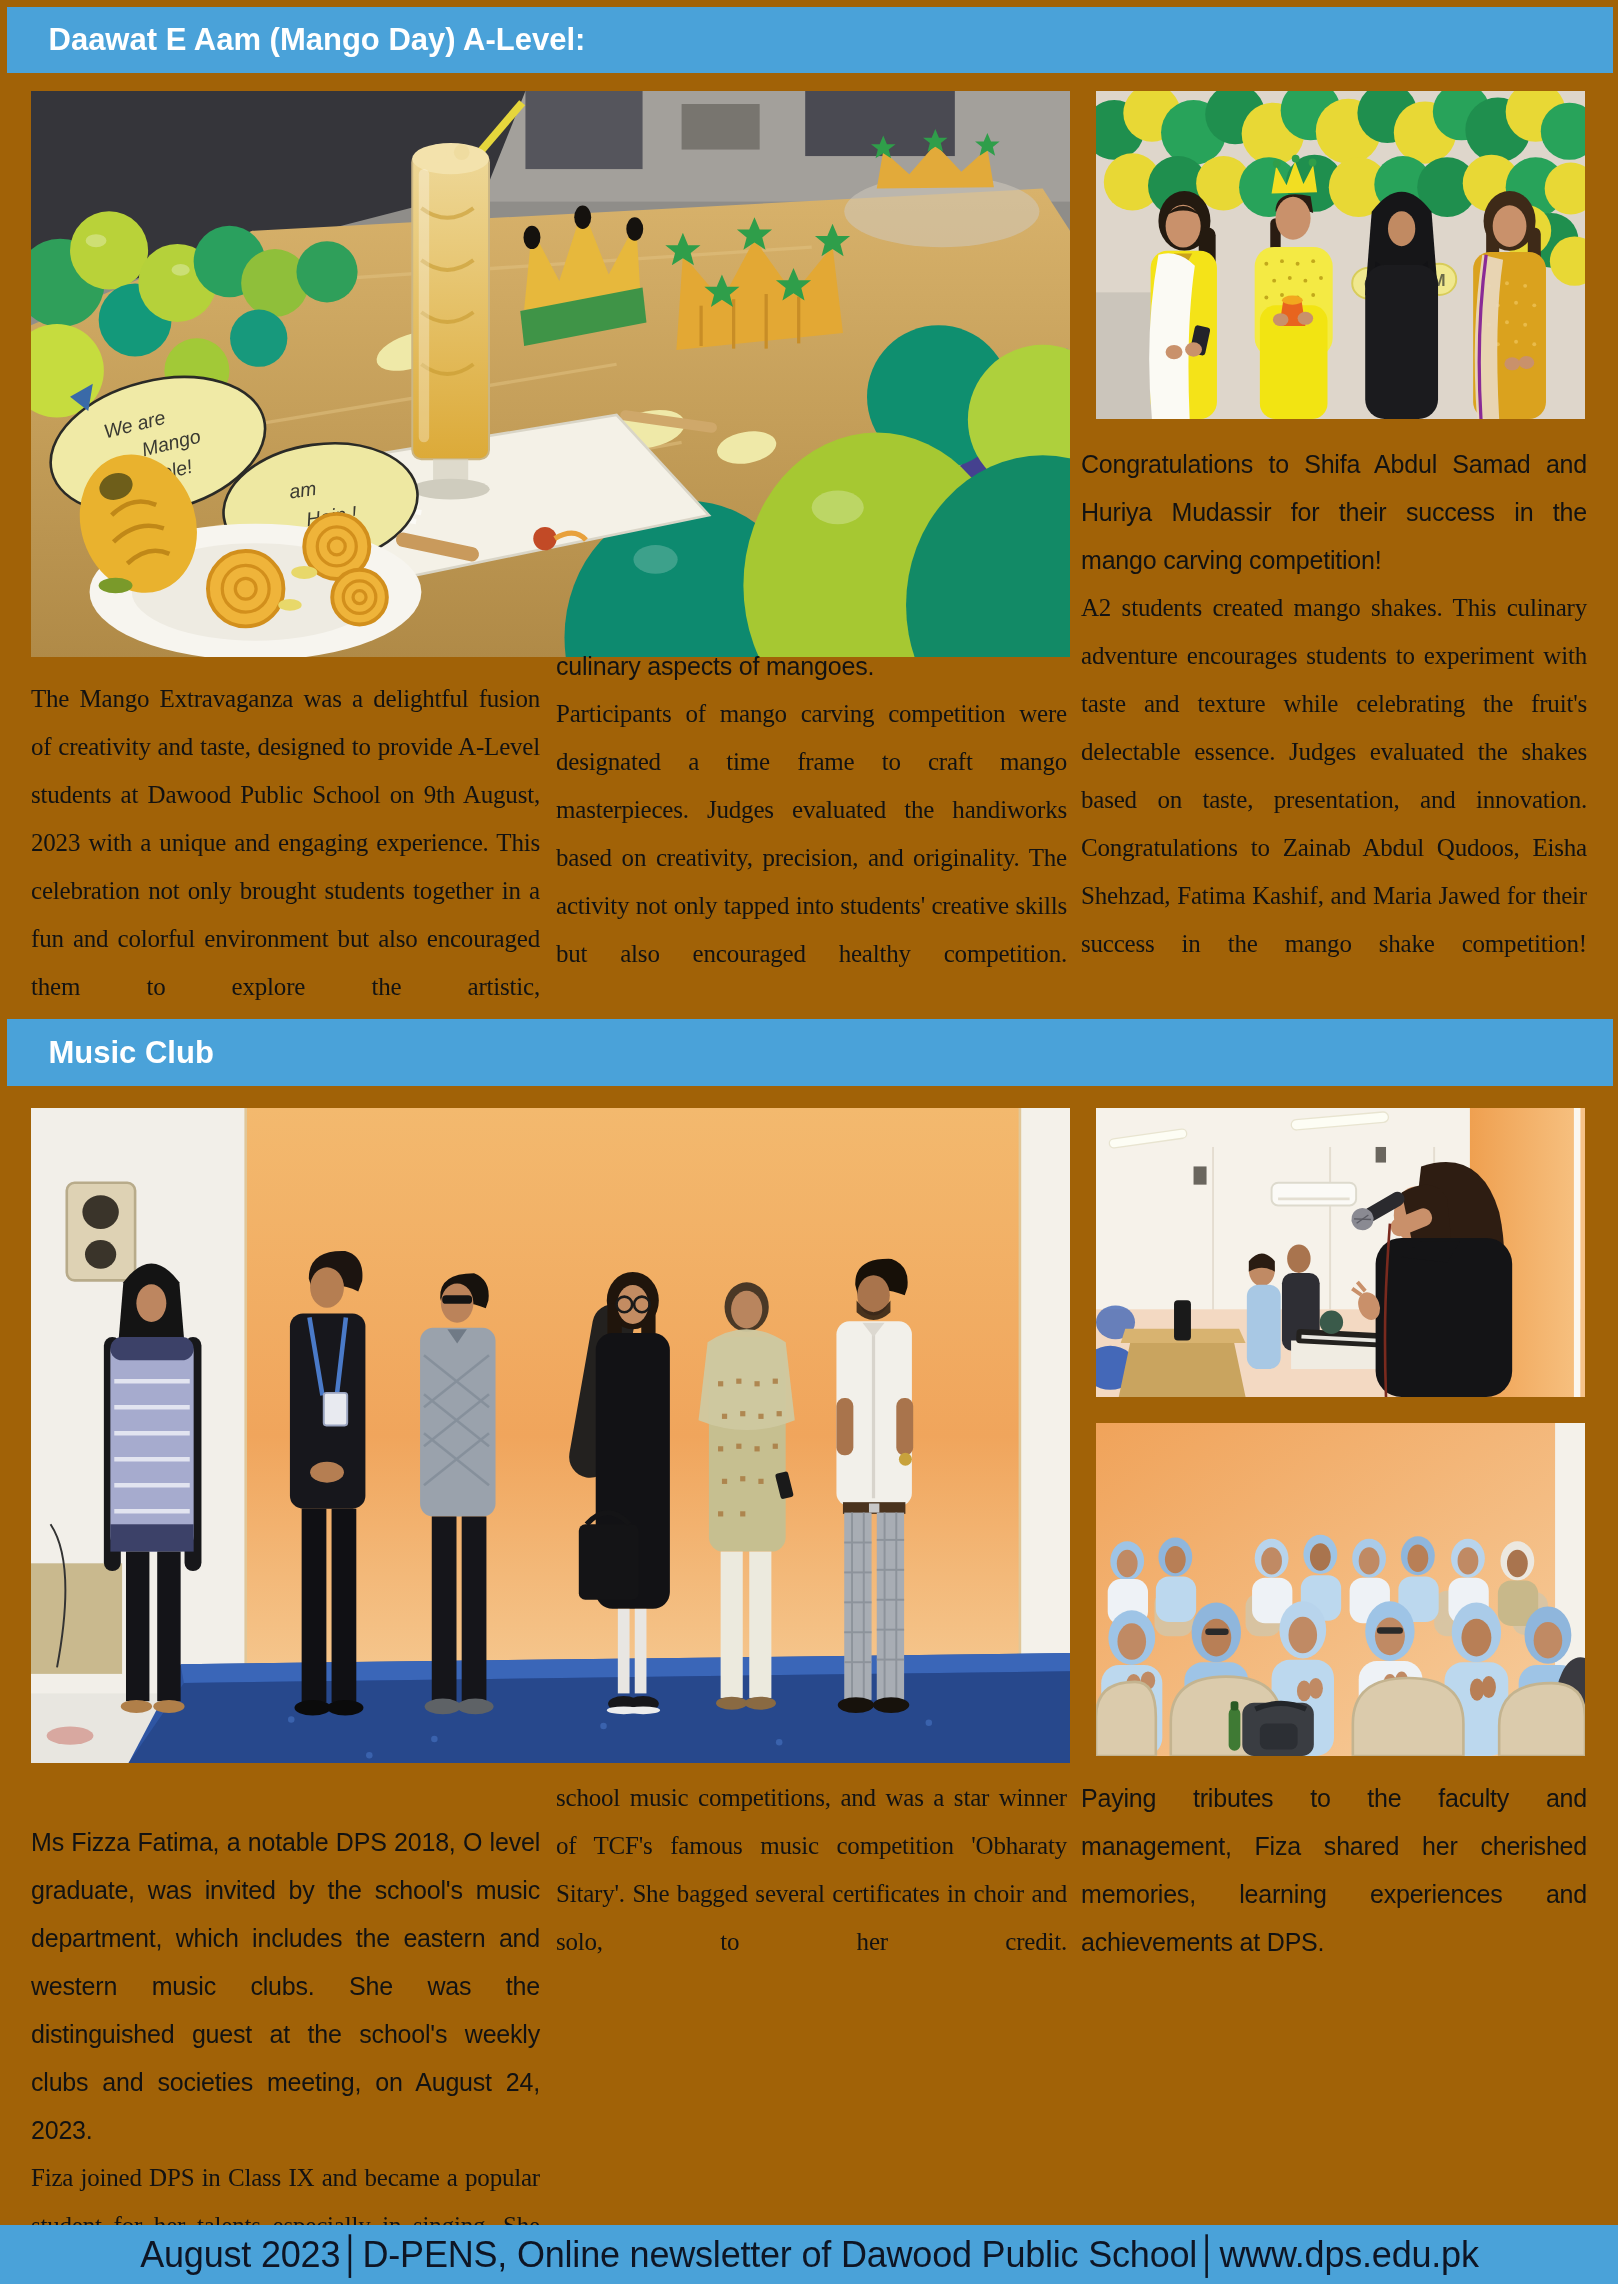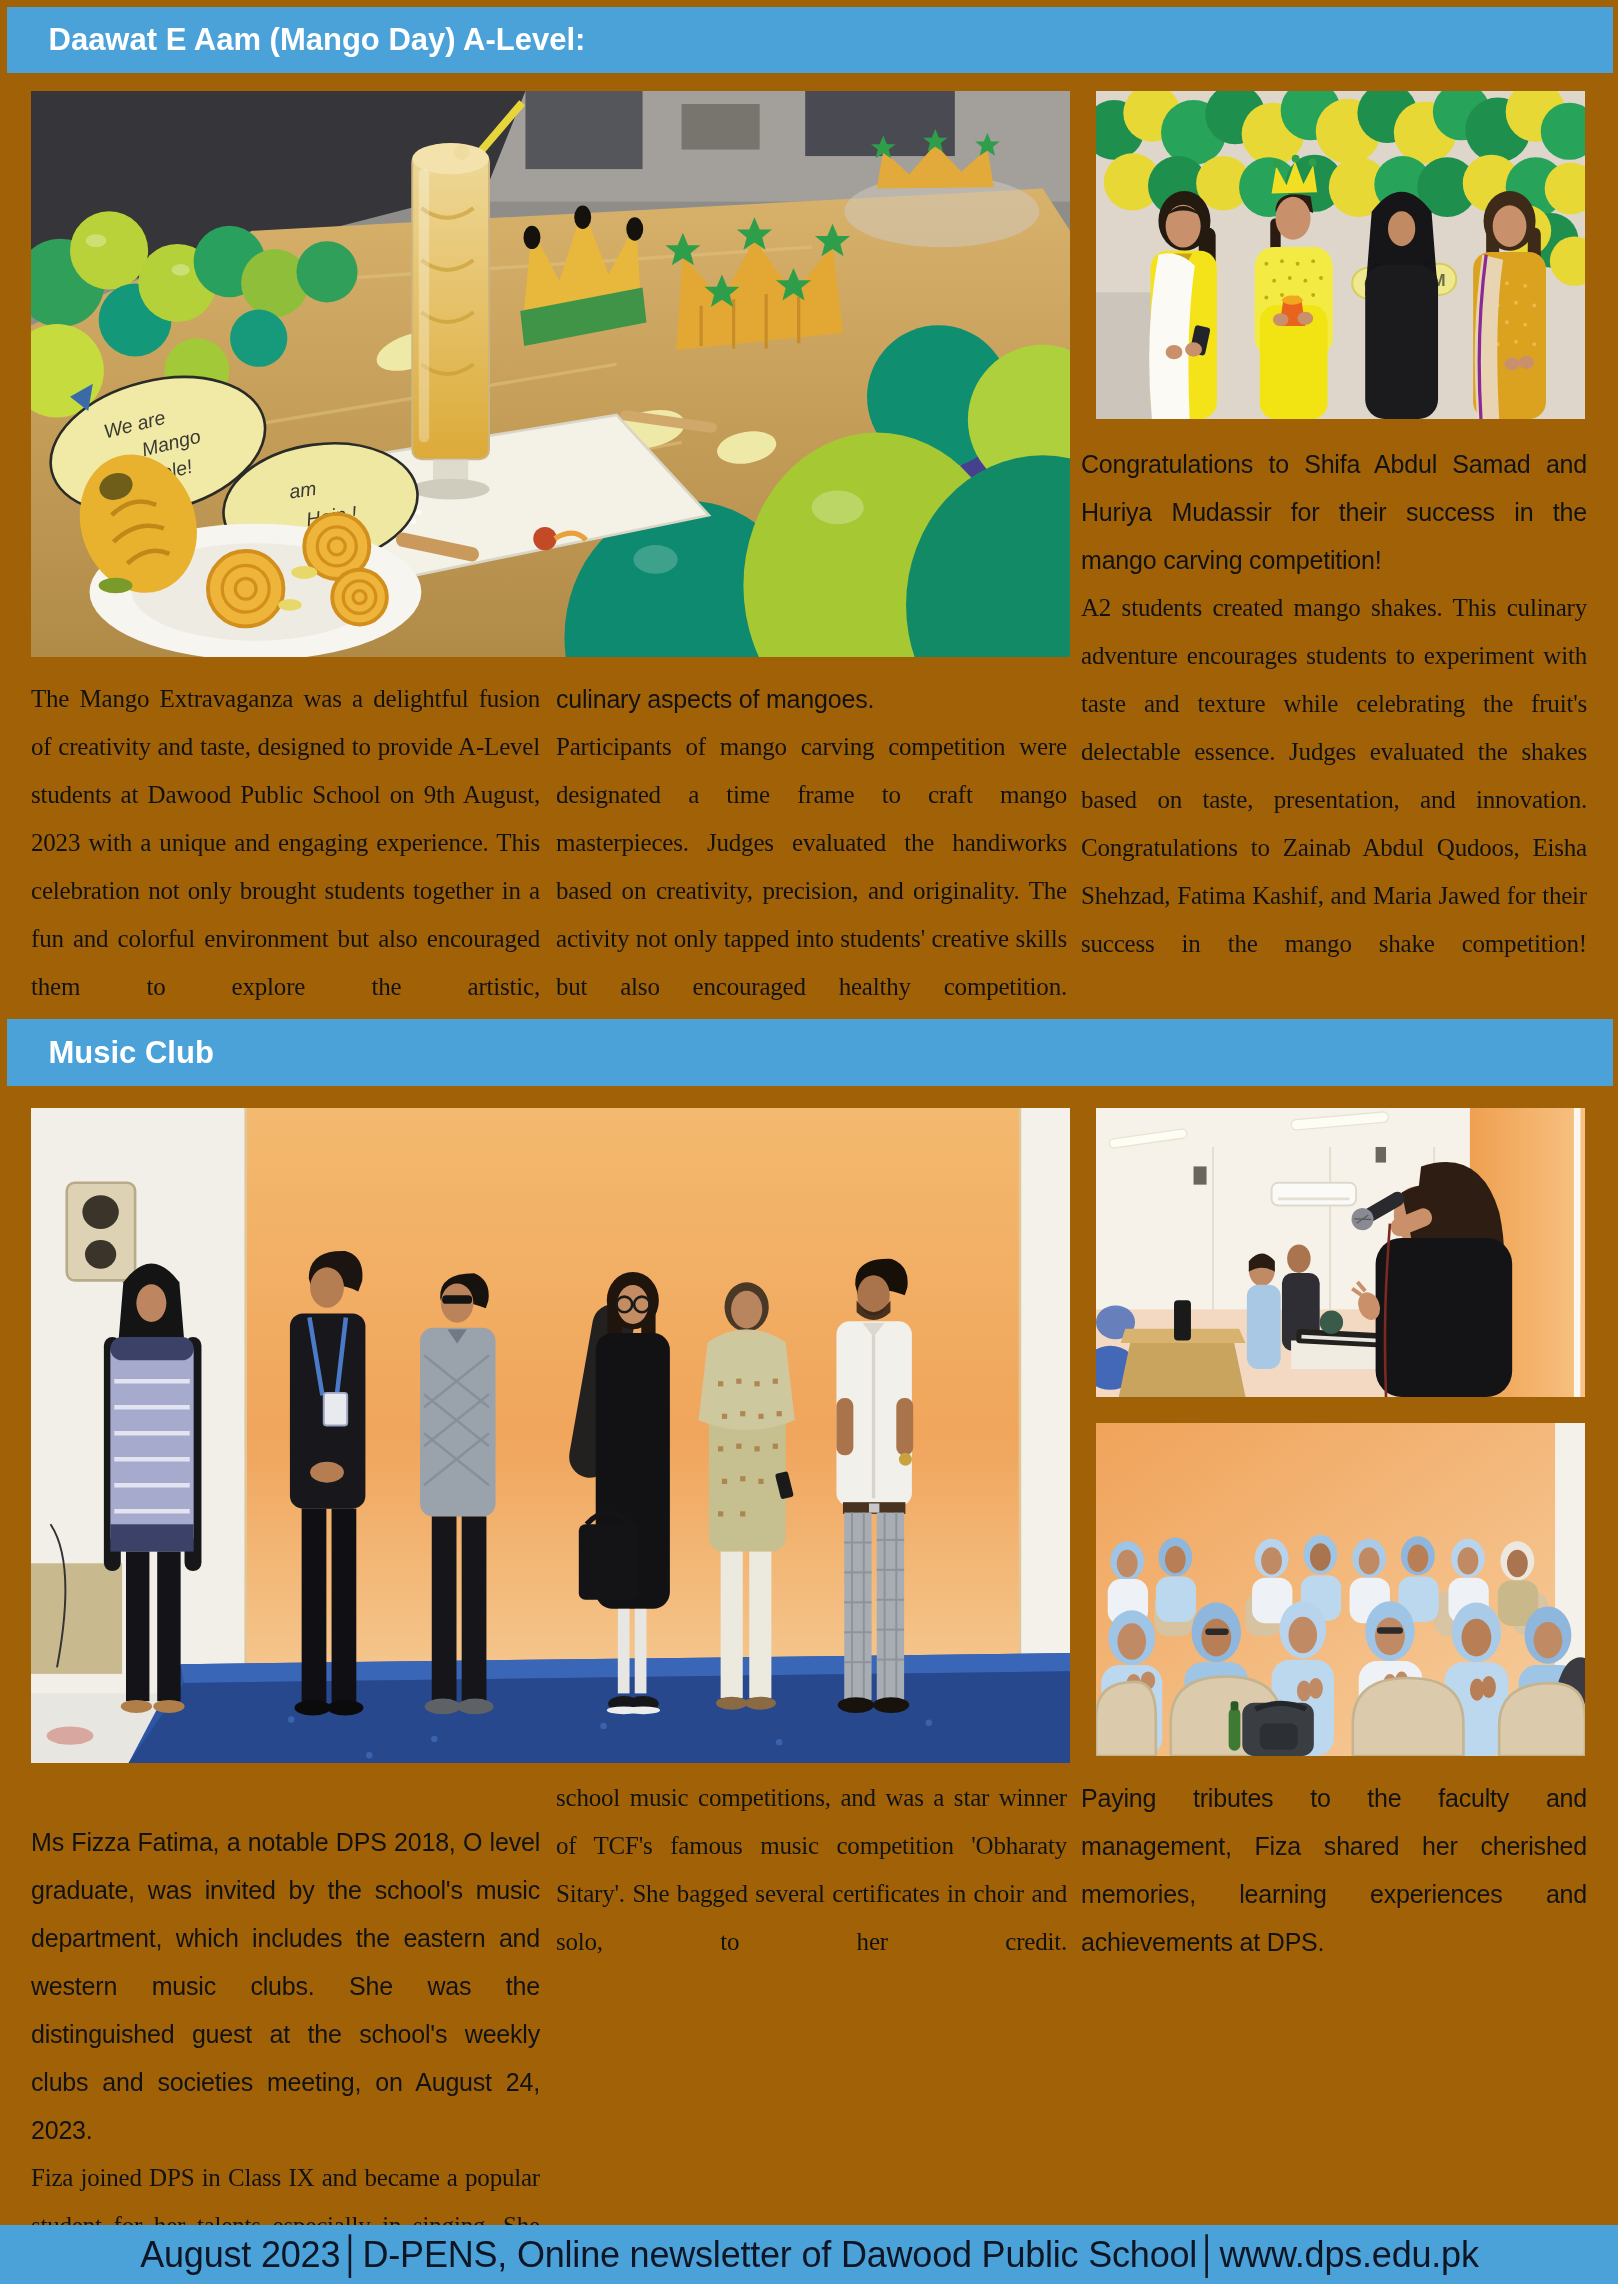--- a/index.html
+++ b/index.html
@@ -288,21 +288,21 @@
     </svg>
   </div>
 
   <div class="col" style="left:1081px;top:440px;width:506px;">
     <p class="para">Congratulations to Shifa Abdul Samad and Huriya Mudassir for their success in the mango carving competition!</p>
     <p class="para fill">A2 students created mango shakes. This culinary adventure encourages students to experiment with taste and texture while celebrating the fruit's delectable essence. Judges evaluated the shakes based on taste, presentation, and innovation. Congratulations to Zainab Abdul Qudoos, Eisha Shehzad, Fatima Kashif, and Maria Jawed for their success in the mango shake competition!</p>
   </div>
   <div class="col" style="left:31px;top:675px;width:509px;">
     <p class="para fill">The Mango Extravaganza was a delightful fusion of creativity and taste, designed to provide A-Level students at Dawood Public School on 9th August, 2023 with a unique and engaging experience. This celebration not only brought students together in a fun and colorful environment but also encouraged them to explore the artistic,</p>
   </div>
-  <div class="col" style="left:556px;top:675px;width:511px;">
+  <div class="col" style="left:556px;top:642px;width:511px;">
     <p class="para">culinary aspects of mangoes.</p>
     <p class="para fill">Participants of mango carving competition were designated a time frame to craft mango masterpieces. Judges evaluated the handiworks based on creativity, precision, and originality. The activity not only tapped into students' creative skills but also encouraged healthy competition.</p>
   </div>
 
   <div class="bar" style="left:6.5px;top:1019px;width:1606px;height:67px;">
     <div class="bar-label">Music Club</div>
   </div>
 
   <div class="photo" style="left:31px;top:1108px;width:1039px;height:655px;">
     <svg viewBox="0 0 1597 1007" preserveAspectRatio="none">

